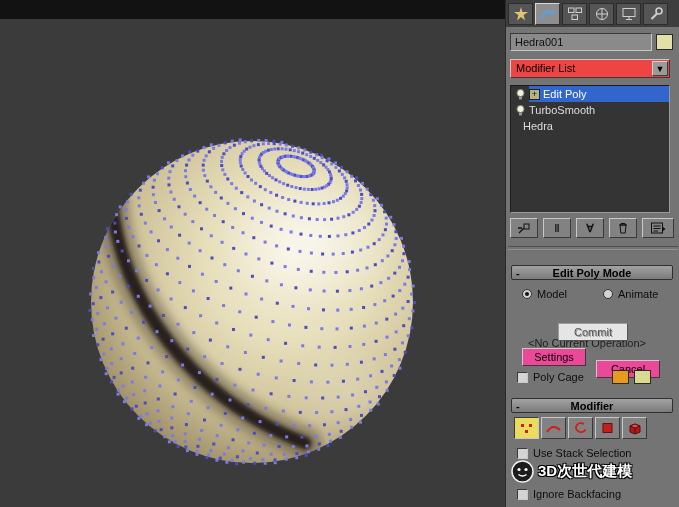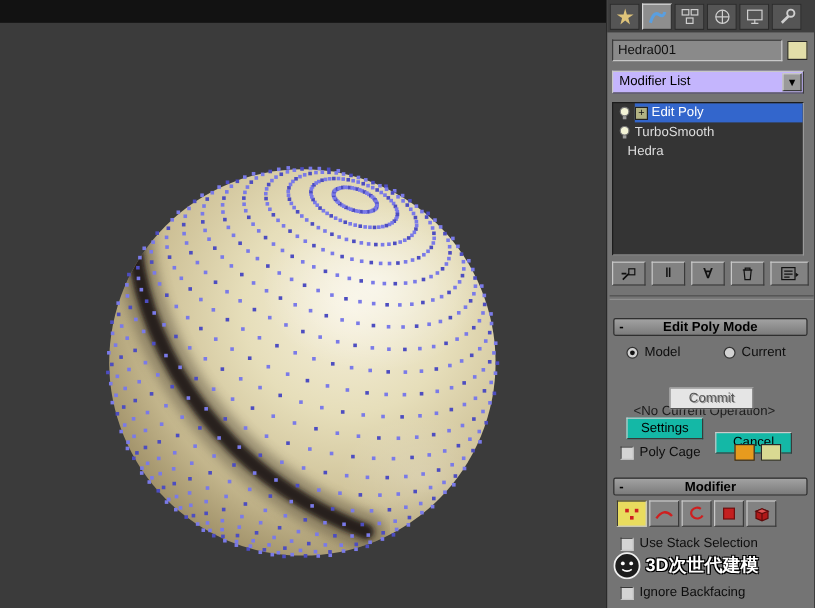--- a/index.html
+++ b/index.html
@@ -13,21 +13,21 @@
   .panel{position:absolute;left:505px;top:0;width:174px;height:507px;background:#747474;
          border-left:1px solid #2a2a2a;box-sizing:border-box;}
   .tabbar{position:absolute;left:0;top:0;width:174px;height:27px;background:#3e3e3e;
           display:flex;align-items:center;padding:0 2px;gap:2px;box-sizing:border-box;}
   .tab{width:25px;height:22px;display:flex;align-items:center;justify-content:center;
        background:#555;border:1px solid #2c2c2c;box-sizing:border-box;}
   .tab.active{background:#8e8e8e;border-color:#d8d8d8 #333 #333 #d8d8d8;}
   .field{position:absolute;background:#8a8a8a;border:1px solid;border-color:#3a3a3a #c8c8c8 #c8c8c8 #3a3a3a;
          color:#101010;line-height:16px;padding:0 4px;box-sizing:border-box;}
   .swatch{position:absolute;border:1px solid #2a2a2a;box-sizing:border-box;}
-  .combo{position:absolute;left:4px;top:59px;width:160px;height:19px;background:#c4b5fd;
+  .combo{position:absolute;left:4px;top:59px;width:160px;height:19px;background:#ef4444;
          border:1px solid;border-color:#c8c8c8 #3a3a3a #3a3a3a #c8c8c8;color:#000;
          line-height:17px;padding-left:5px;box-sizing:border-box;}
   .combo .arrowbox{position:absolute;right:1px;top:1px;width:16px;height:15px;background:#9a9a9a;
          border:1px solid;border-color:#d0d0d0 #3a3a3a #3a3a3a #d0d0d0;text-align:center;
          line-height:14px;font-size:9px;color:#000;box-sizing:border-box;}
   .stack{position:absolute;left:4px;top:85px;width:160px;height:128px;background:#343434;
          border:1px solid;border-color:#1c1c1c #9a9a9a #9a9a9a #1c1c1c;box-sizing:border-box;overflow:hidden;}
   .stackrow{position:relative;height:16px;display:flex;align-items:center;color:#ddd;}
   .stackrow .rowtext{padding-left:2px;}
   .rowsel{position:absolute;left:18px;right:0;top:0;bottom:0;background:#3366cc;}
@@ -45,21 +45,21 @@
   .rollhead{position:absolute;left:5px;width:162px;height:15px;
        background:linear-gradient(#a2a2a2,#7b7b7b);border:1px solid #2f2f2f;border-radius:2px;
        color:#000;font-weight:bold;text-align:center;line-height:14px;box-sizing:border-box;}
   .rollhead .minus{position:absolute;left:4px;top:0;font-weight:bold;}
   .radio{position:absolute;width:10px;height:10px;border-radius:50%;background:#d2d2d2;
          border:1px solid #333;box-sizing:border-box;}
   .radio.sel::after{content:"";position:absolute;left:2px;top:2px;width:4px;height:4px;
          border-radius:50%;background:#111;}
   .lbl{position:absolute;color:#0d0d0d;}
   .status{position:absolute;left:0;top:306px;width:162px;text-align:center;color:#1c1c1c;margin-top:31px;}
-  .btn{position:absolute;height:18px;background:#14b8a6;border:1px solid;
+  .btn{position:absolute;height:18px;background:#ec4899;border:1px solid;
        border-color:#cacaca #3a3a3a #3a3a3a #cacaca;color:#000;text-align:center;
        line-height:16px;box-sizing:border-box;}
   .btn.disabled{color:#545454;background:#e5e5e5;border-color:#9c9c9c #555 #555 #9c9c9c;
        text-shadow:1px 1px 0 #999;}
   .checkbox{position:absolute;width:11px;height:11px;background:#d4d4d4;
        border:1px solid;border-color:#3a3a3a #c8c8c8 #c8c8c8 #3a3a3a;box-sizing:border-box;}
   .selbtn{position:absolute;top:417px;width:25px;height:22px;background:#828282;
        border:1px solid;border-color:#c8c8c8 #3a3a3a #3a3a3a #c8c8c8;
        display:flex;align-items:center;justify-content:center;box-sizing:border-box;}
   .selbtn.pressed{background:#e9dc5e;border-color:#3a3a3a #c8c8c8 #c8c8c8 #3a3a3a;}
@@ -899,21 +899,21 @@
     <div class="sep"></div>
 
     <div class="rollhead" style="top:265px;">
       <span class="minus">-</span>
       <span>Edit Poly Mode</span>
     </div>
 
     <div class="radio sel" style="left:16px;top:289px;"></div>
     <div class="lbl" style="left:31px;top:288px;">Model</div>
     <div class="radio" style="left:97px;top:289px;"></div>
-    <div class="lbl" style="left:112px;top:288px;">Current</div>
+    <div class="lbl" style="left:112px;top:288px;">Animate</div>
 
     <div class="status">&lt;No Current Operation&gt;</div>
 
     <div class="btn disabled" style="left:52px;top:323px;width:70px;">Commit</div>
     <div class="btn" style="left:16px;top:348px;width:64px;">Settings</div>
     <div class="btn" style="left:90px;top:360px;width:64px;">Cancel</div>
 
     <div class="checkbox" style="left:11px;top:372px;"></div>
     <div class="lbl" style="left:27px;top:371px;">Poly Cage</div>
     <div class="swatch" style="left: 106px; top: 370px; width: 17px; height: 14px; background: rgb(231, 155, 30);"></div>

